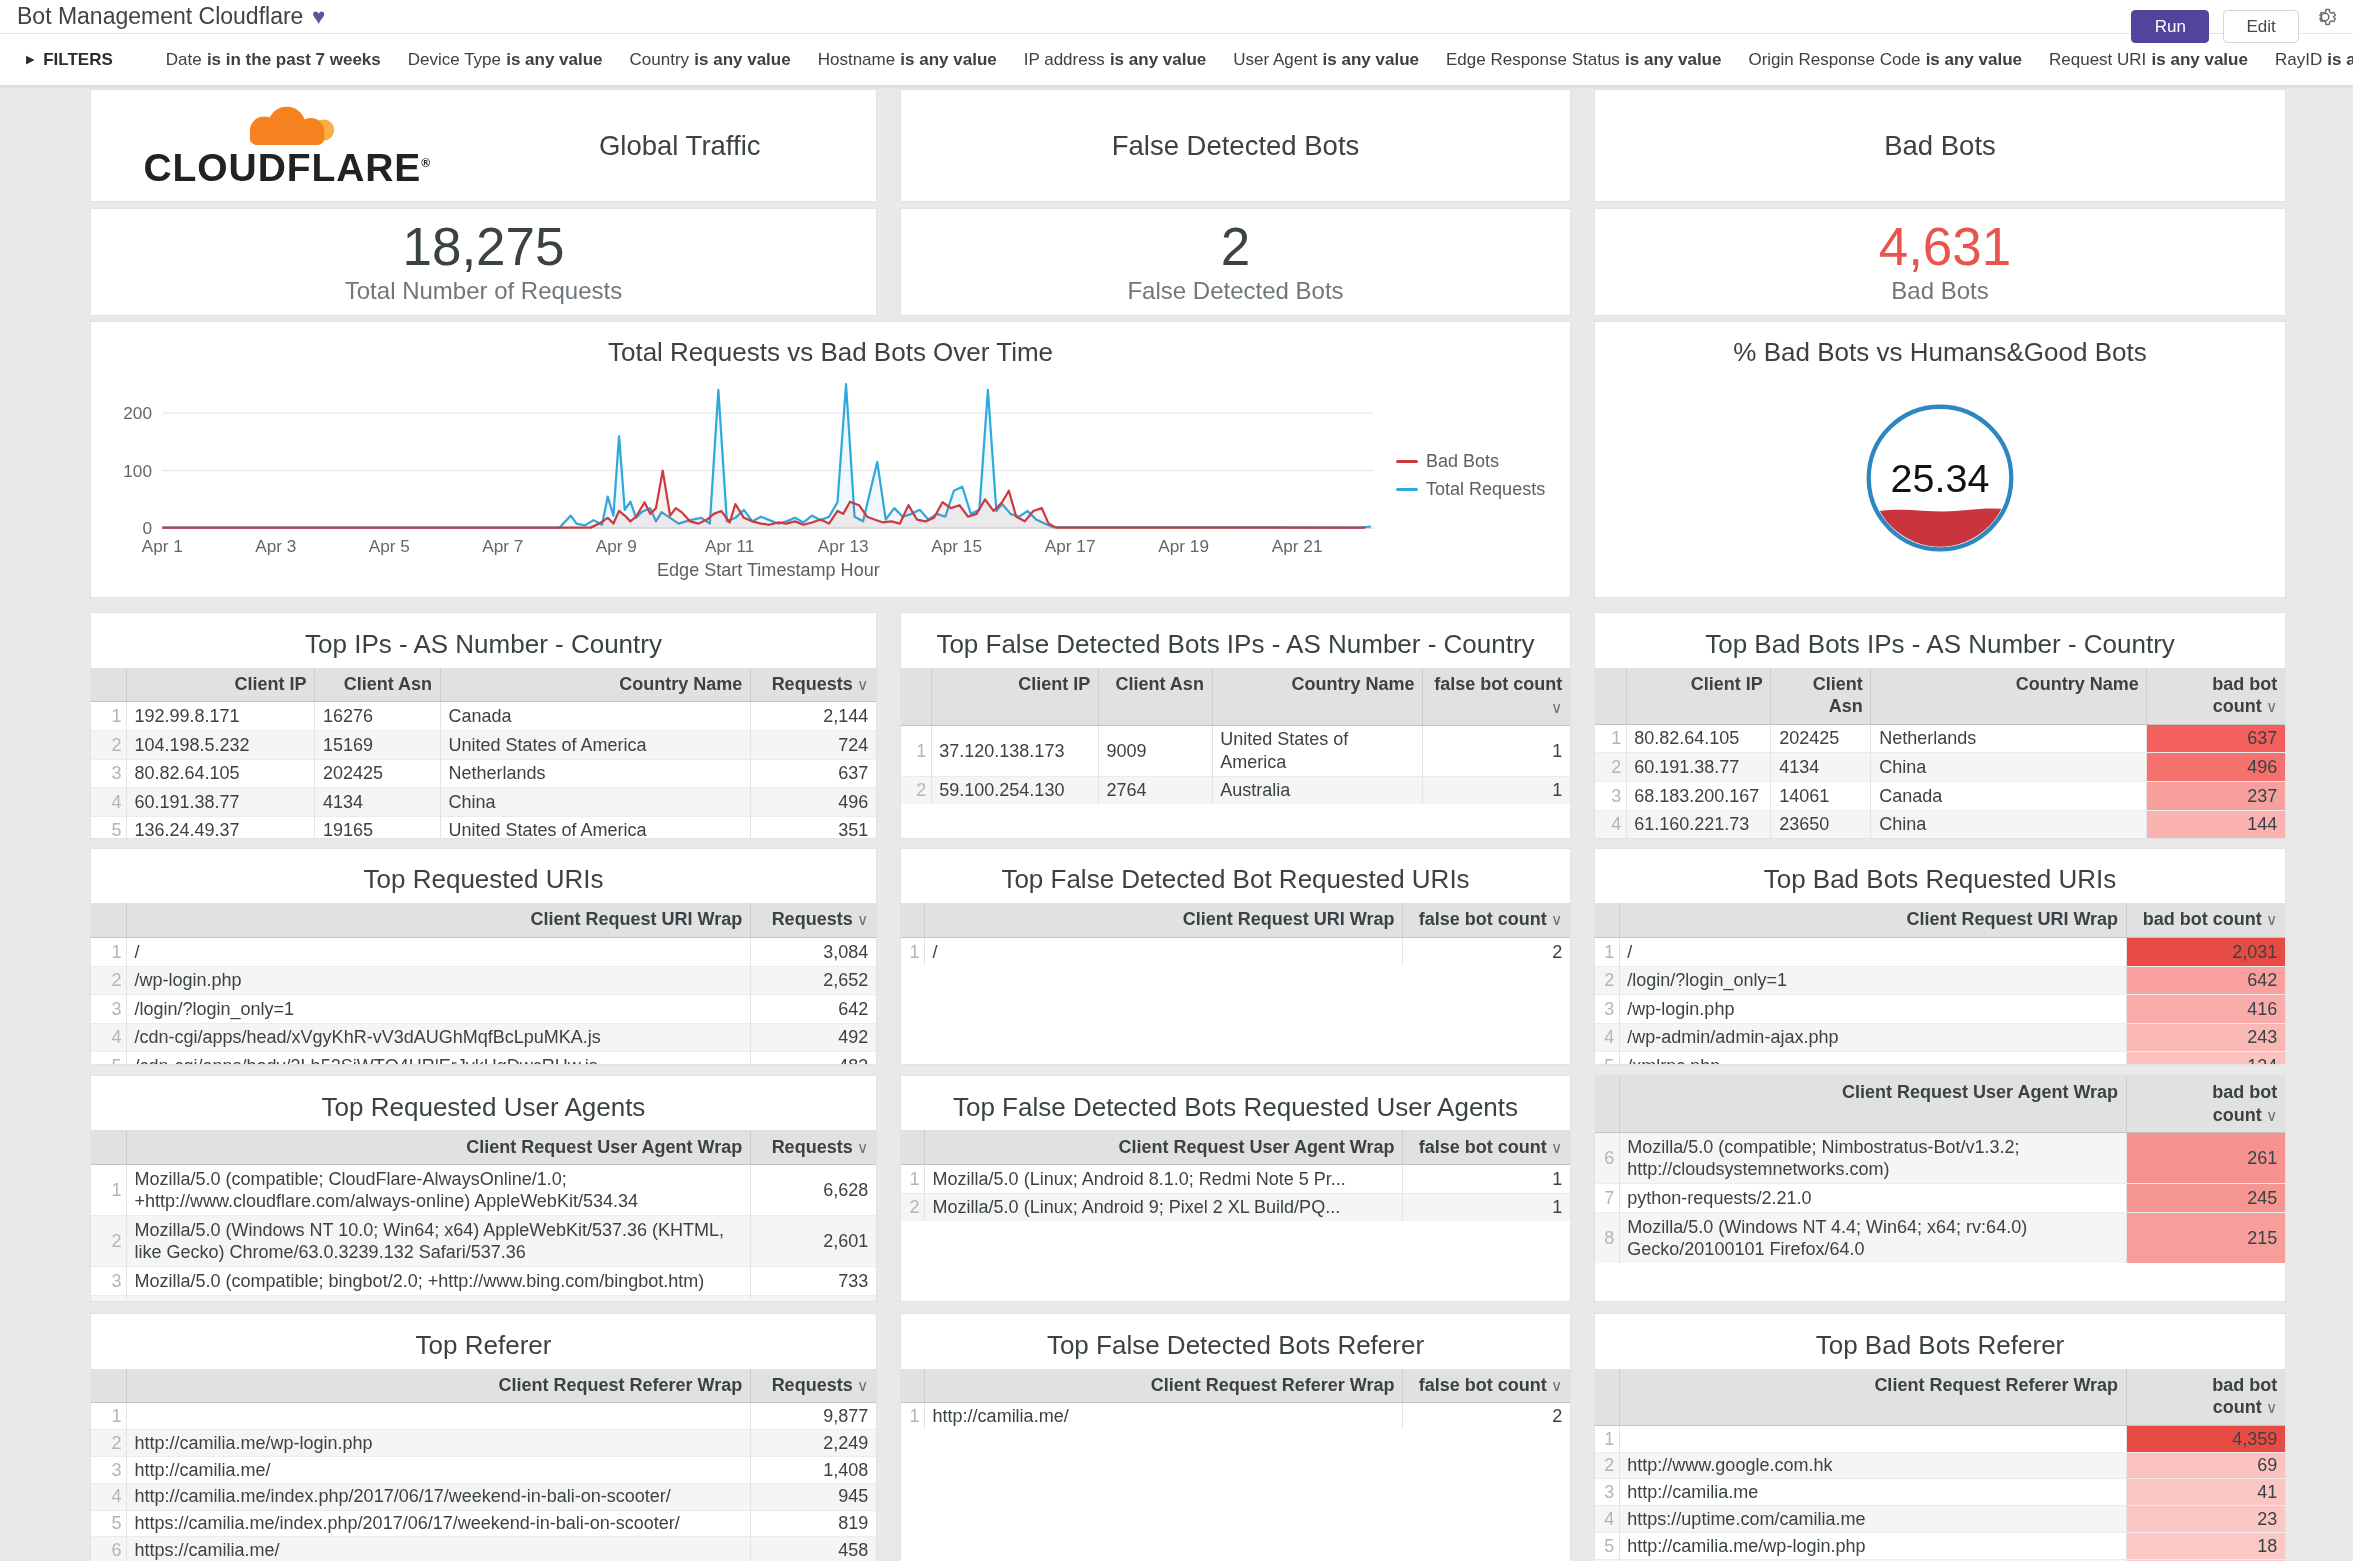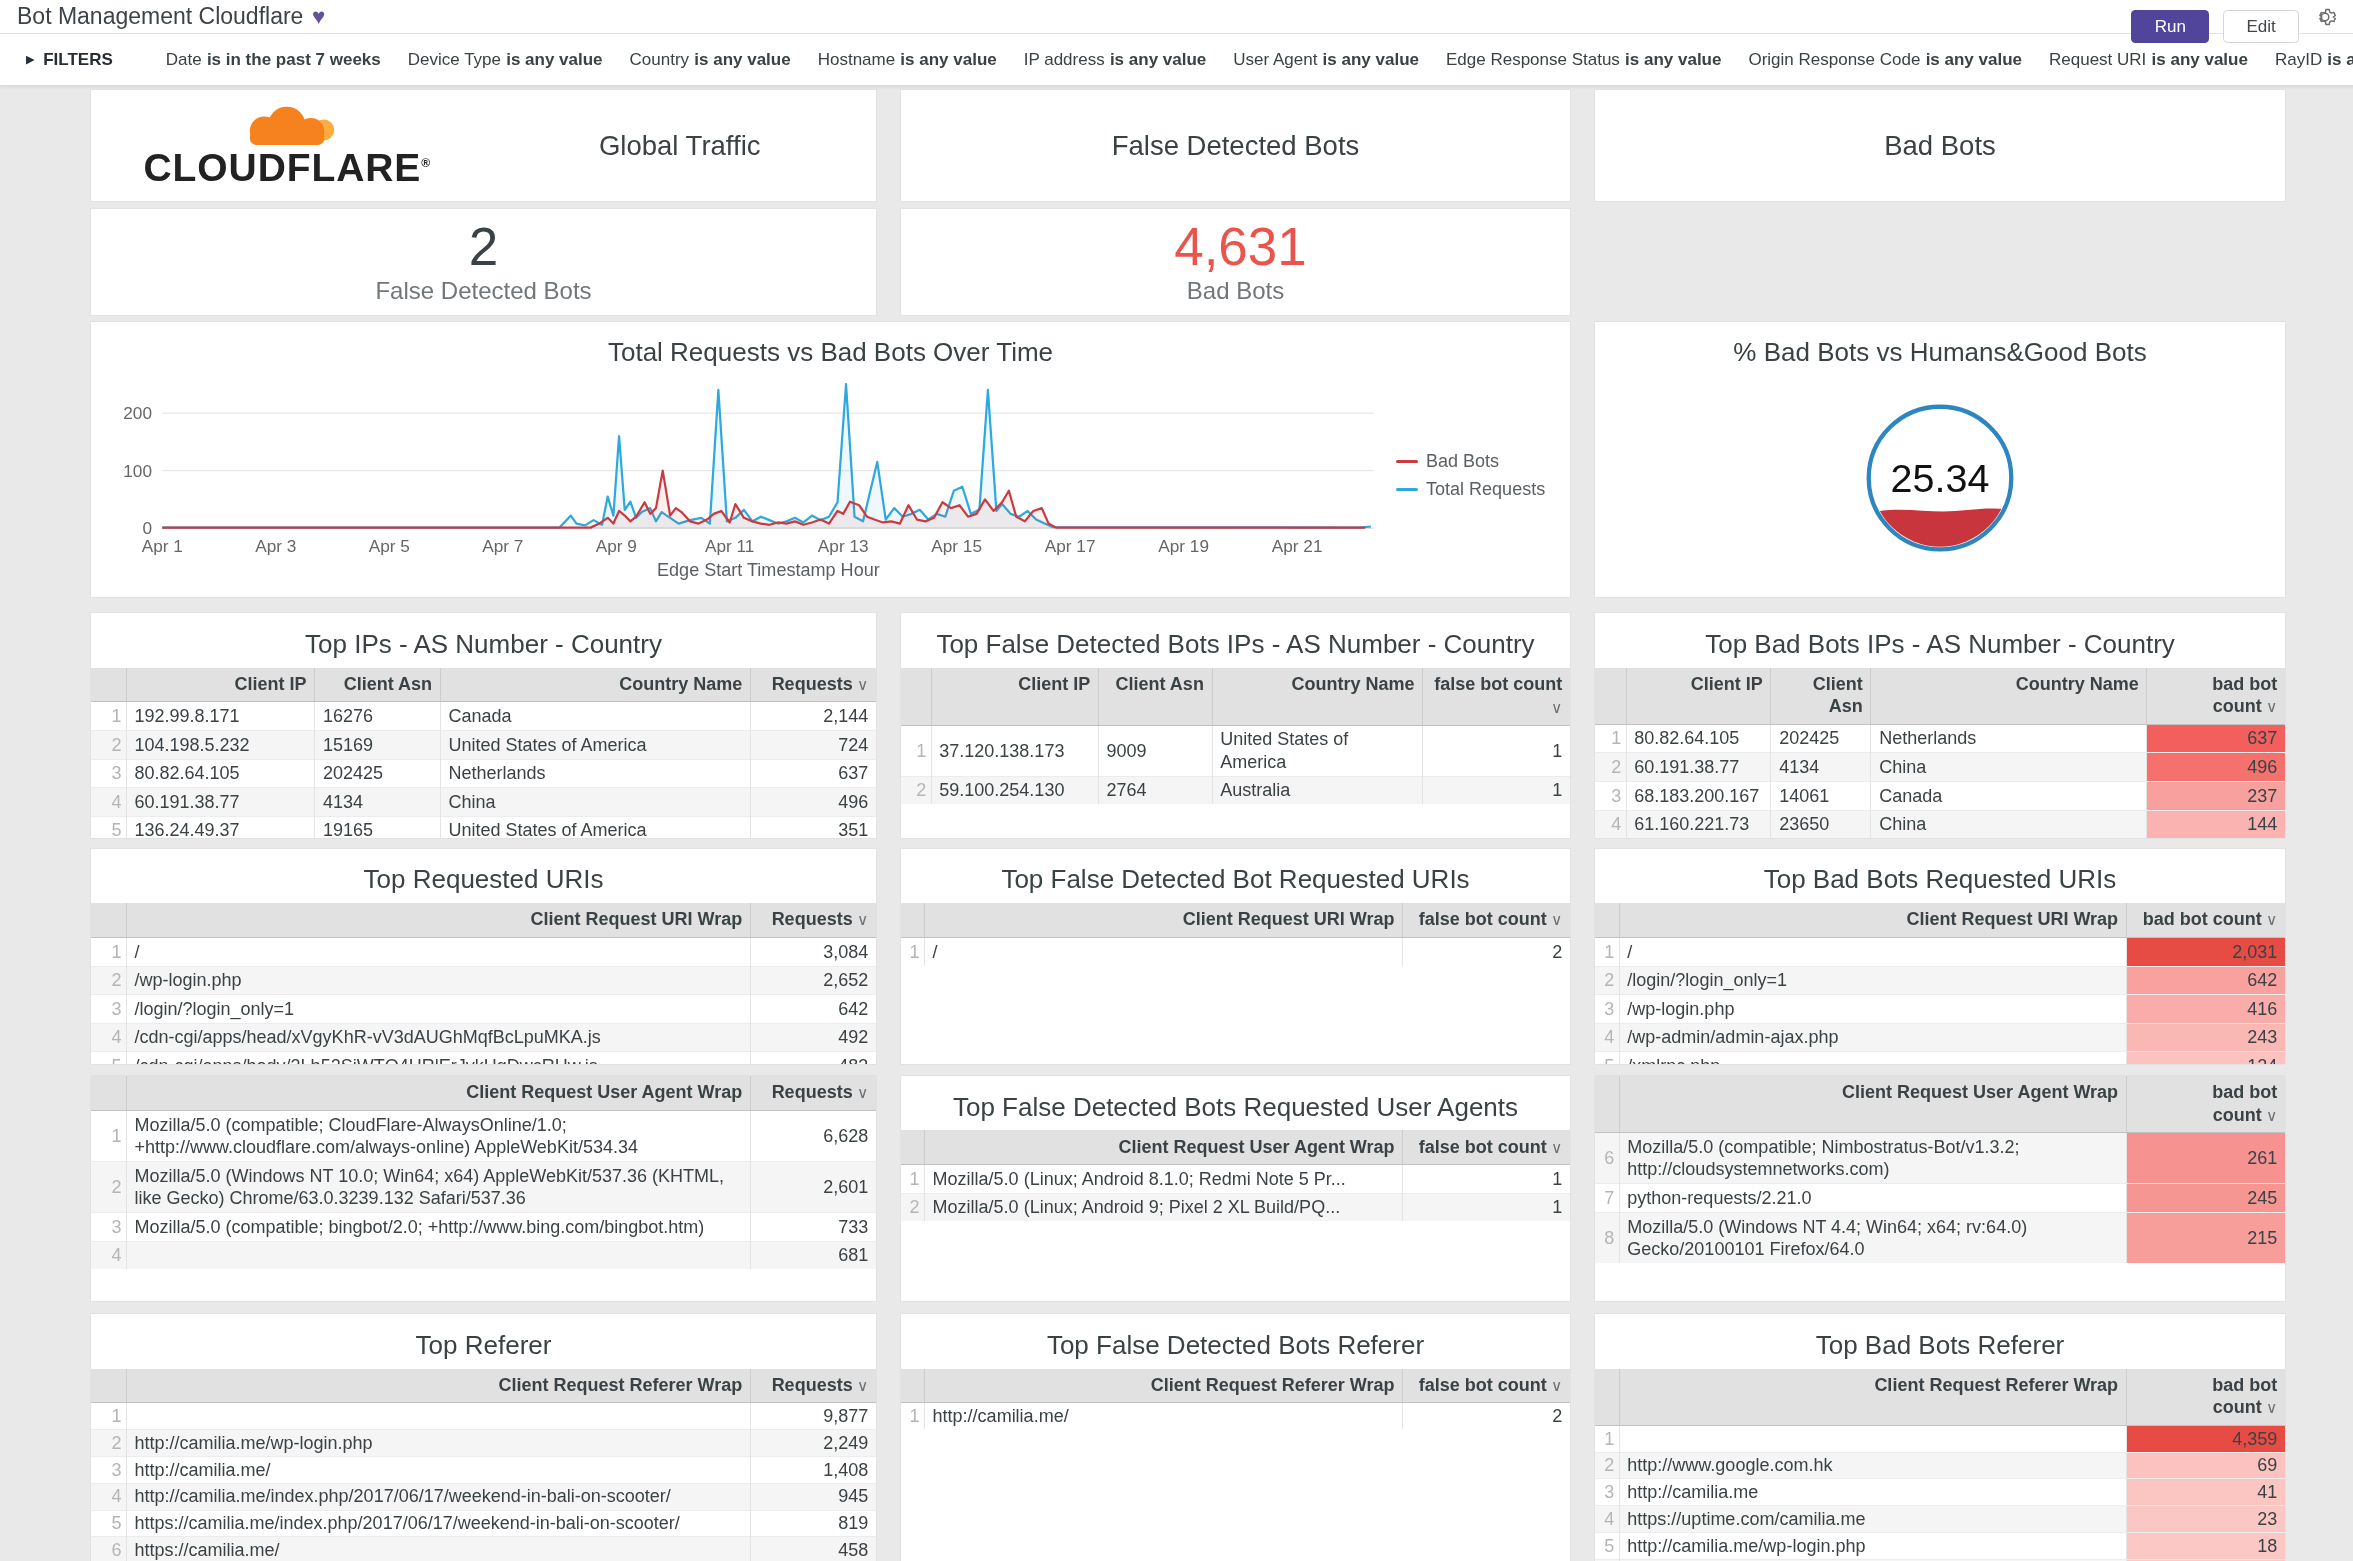--- a/index.html
+++ b/index.html
@@ -129,20 +129,24 @@
     </div>
     <div class="tile sec-title-tile">
       <span class="sec-title">False Detected Bots</span>
     </div>
     <div class="tile sec-title-tile">
       <span class="sec-title">Bad Bots</span>
     </div>
   </div>
 
   <div class="row row-stats">
+    <div class="tile stat-tile">
+      <div class="stat-value">18,275</div>
+      <div class="stat-label">Total Number of Requests</div>
+    </div>
     <div class="tile stat-tile">
       <div class="stat-value">2</div>
       <div class="stat-label">False Detected Bots</div>
     </div>
     <div class="tile stat-tile">
       <div class="stat-value red">4,631</div>
       <div class="stat-label">Bad Bots</div>
     </div>
   </div>
 
@@ -483,20 +487,21 @@
                 <td style="text-align: right; background: rgb(251, 194, 191);">124</td>
               </tr>
             </tbody>
           </table>
         </div>
     </div>
   </div>
 
   <div class="row row-t3">
     <div class="tile table-tile">
+      <div class="tile-title">Top Requested User Agents</div>
       <div>
           <table class="dtable">
             <colgroup>
               <col style="width: 4.5%;">
               <col style="width: 79.5%;">
               <col style="width: 16%;">
             </colgroup>
             <thead>
               <tr>
                 <th style="text-align: right;"></th>

